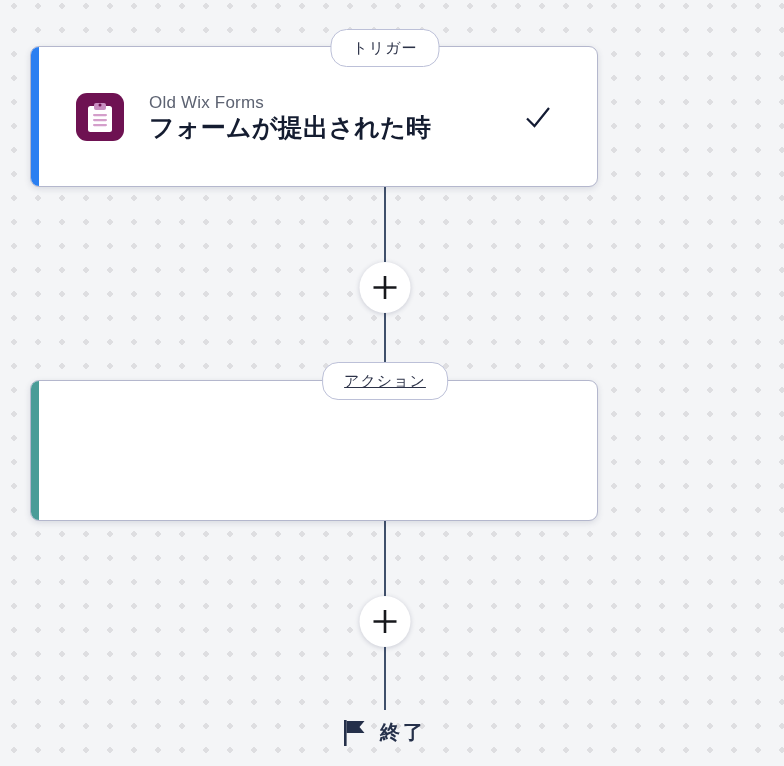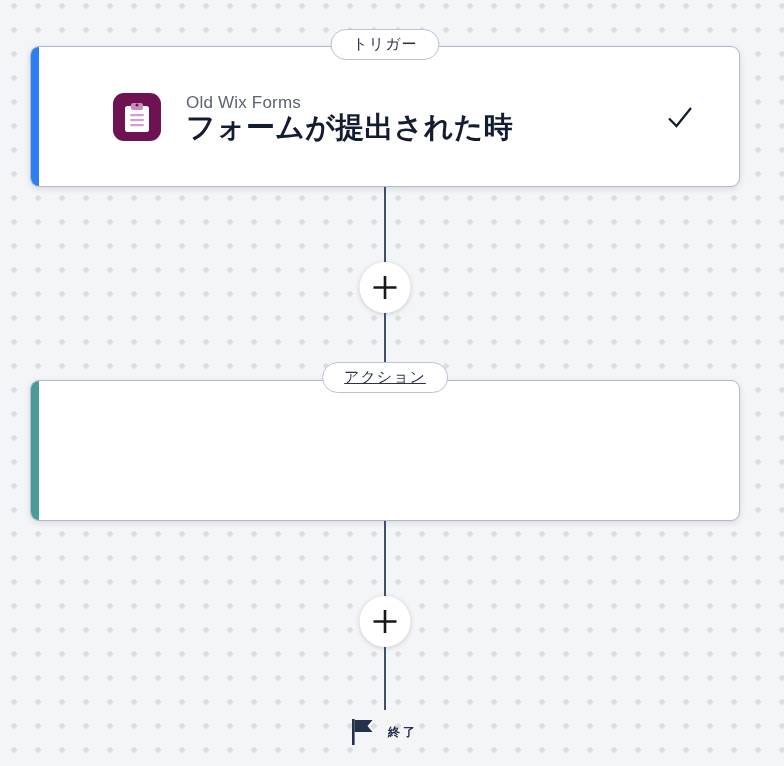--- a/index.html
+++ b/index.html
@@ -27,32 +27,31 @@
     background: #40506b;
     z-index: 1;
   }
   .connector.c1 { top: 187px; height: 176px; }
   .connector.c2 { top: 521px; height: 189px; }
 
   
   .node-card {
     position: absolute;
     left: 30px;
-    width: 710px;
+    width: 568px;
     height: 141px;
     background: #ffffff;
     border: 1px solid #b4b7cd;
     border-radius: 9px;
     box-shadow: 0 2px 6px rgba(50, 55, 90, 0.14);
     z-index: 2;
     overflow: hidden;
     display: flex;
     align-items: center;
     cursor: pointer;
-    padding-left: 37px;
   }
   .node-card.trigger { top: 46px; }
   .node-card.action  { top: 380px; }
   .accent-bar {
     position: absolute;
     left: 0; top: 0; bottom: 0;
     width: 8px;
   }
   .card-row {
     display: flex;
@@ -80,34 +79,34 @@
     flex: 0 0 auto;
   }
   .card-text { margin-left: 25px; }
   .app-name {
     font-size: 17px;
     line-height: 21px;
     color: #5d6372;
     letter-spacing: 0.2px;
   }
   .node-title {
-    font-size: 29px;
+    font-size: 25px;
     line-height: 29px;
     font-weight: 700;
     color: #141c30;
     letter-spacing: 0.3px;
   }
   .status-check { margin-left: auto; flex: 0 0 auto; display: flex; }
 
   
   .node-badge {
     position: absolute;
     left: 385px;
     transform: translateX(-50%);
-    height: 31px;
+    height: 38px;
     padding: 0 21px;
     background: #ffffff;
     border: 1.5px solid #bcc0d8;
     border-radius: 16px;
     display: flex;
     align-items: center;
     justify-content: center;
     z-index: 3;
     font-size: 15px;
     letter-spacing: 1px;
@@ -142,21 +141,21 @@
     position: absolute;
     left: 385px;
     top: 719px;
     transform: translateX(-50%);
     display: flex;
     align-items: center;
     gap: 15px;
     z-index: 2;
   }
   .end-label {
-    font-size: 12px;
+    font-size: 20px;
     font-weight: 700;
     color: #25304a;
     letter-spacing: 3px;
     font-family: Liberation Serif, serif;
   }
 </style>
 </head>
 <body>
 
 <div class="canvas">

